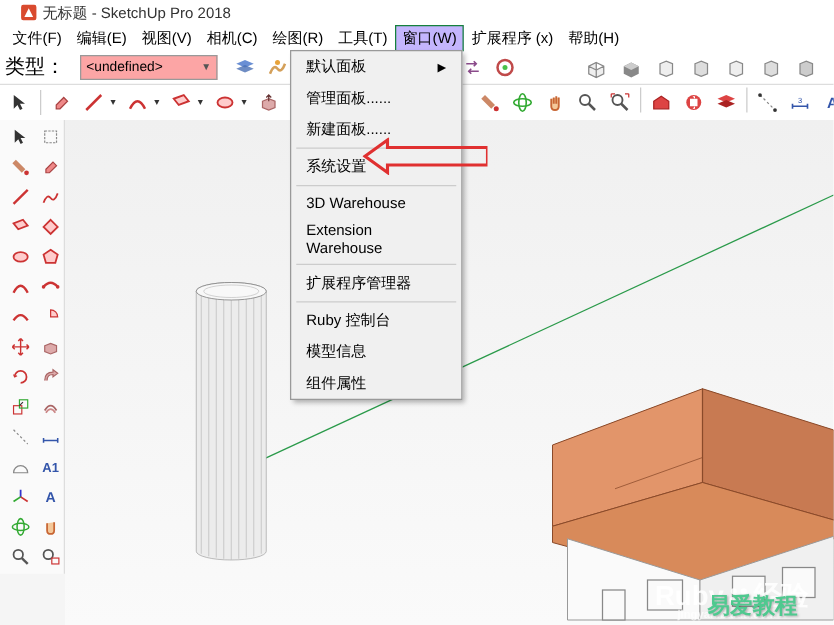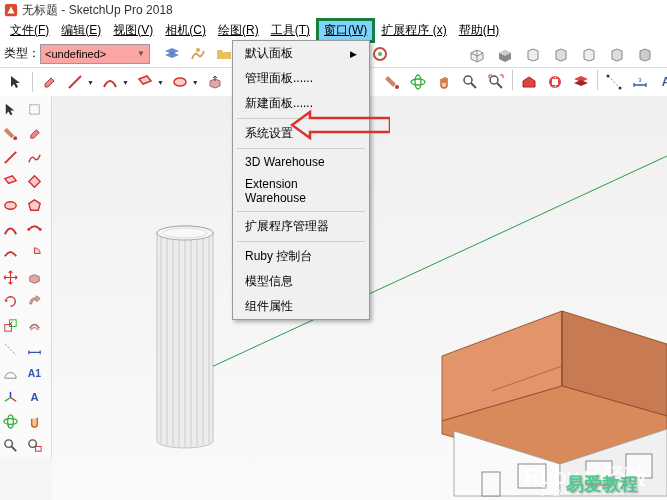--- a/index.html
+++ b/index.html
@@ -1,43 +1,43 @@
 <!DOCTYPE html>
 <html><head>
 <meta charset="utf-8">
 <style>
 * { margin: 0; padding: 0; box-sizing: border-box; font-family: "Microsoft YaHei", sans-serif; }
 body { width: 667px; height: 500px; overflow: hidden; background: #fff; position: relative; font-size: 12px; }
 
-.titlebar { height: 20px; background: #fff; display: flex; align-items: center; padding-left: 4px; }
+.titlebar { height: 20px; background: #fff; display: flex; align-items: center; padding-left: 16px; }
 .titlebar .logo { width: 14px; height: 14px; margin-right: 4px; }
 .titlebar .logo svg { width: 100%; height: 100%; }
 .title-text { font-size: 12px; color: #333; }
 
 .menubar { height: 20px; background: #fff; display: flex; align-items: center; padding-left: 4px; }
-.menu-item { padding: 2px 6px; font-size: 12px; cursor: default; text-decoration: underline; }
-.menu-item.active { background: #7dd3fc; border: 3px solid #15803d; padding: 1px 5px; }
+.menu-item { padding: 2px 6px; font-size: 12px; cursor: default; }
+.menu-item.active { background: #c4b5fd; border: 1px solid #15803d; padding: 1px 5px; }
 
 .toolbar-row { height: 28px; display: flex; align-items: center; padding: 2px 4px; gap: 2px; border-bottom: 1px solid #ddd; }
 .toolbar-row.row2 { border-bottom: none; }
 .type-selector { display: flex; align-items: center; margin-right: 8px; }
-.type-label { font-size: 12px; margin-right: 0; }
+.type-label { font-size: 16px; margin-right: 12px; }
 .type-dropdown { min-width: 110px; height: 20px; border: 1px solid #999; padding: 1px 4px; font-size: 11px; background: #fca5a5; display: flex; align-items: center; justify-content: space-between; }
 .dropdown-arrow { font-size: 8px; color: #555; }
 .tb-icon { width: 24px; height: 24px; display: flex; align-items: center; justify-content: center; }
 .tb-icon svg { width: 18px; height: 18px; }
 .tb-sep { width: 1px; height: 20px; background: #ccc; margin: 0 2px; }
 .dropdown-caret { font-size: 7px; color: #333; margin-left: -2px; margin-right: 2px; }
 
 .toolbar-right { position: absolute; right: 10px; top: 44px; display: flex; gap: 4px; }
 
 .main-area { display: flex; height: calc(500px - 96px); }
 .left-toolbars { display: flex; flex-direction: column; background: #f5f5f5; }
 .vtoolbar { width: 52px; display: flex; flex-wrap: wrap; padding: 2px; gap: 1px; background: #fafafa; border-right: 1px solid #ddd; }
-.vtb-icon { width: 23px; height: 23px; display: flex; align-items: center; justify-content: flex-start; }
+.vtb-icon { width: 23px; height: 23px; display: flex; align-items: center; justify-content: flex-end; }
 .vtb-icon svg { width: 17px; height: 17px; }
 
 .viewport { flex: 1; position: relative; background: linear-gradient(to bottom, #f0f0f0 0%, #fafafa 100%); overflow: hidden; }
 
 .dropdown-menu { position: absolute; left: 232px; top: 40px; width: 138px; background: #f0f0f0; border: 1px solid #999; box-shadow: 2px 2px 4px rgba(0,0,0,0.3); z-index: 100; }
 .dd-item { padding: 4px 12px; font-size: 12px; display: flex; justify-content: space-between; align-items: center; cursor: default; }
 .dd-sep { height: 1px; background: #ccc; margin: 2px 4px; }
 .dd-arrow { font-size: 9px; }
 
 .callout-arrow { position: absolute; left: 290px; top: 110px; z-index: 101; }

